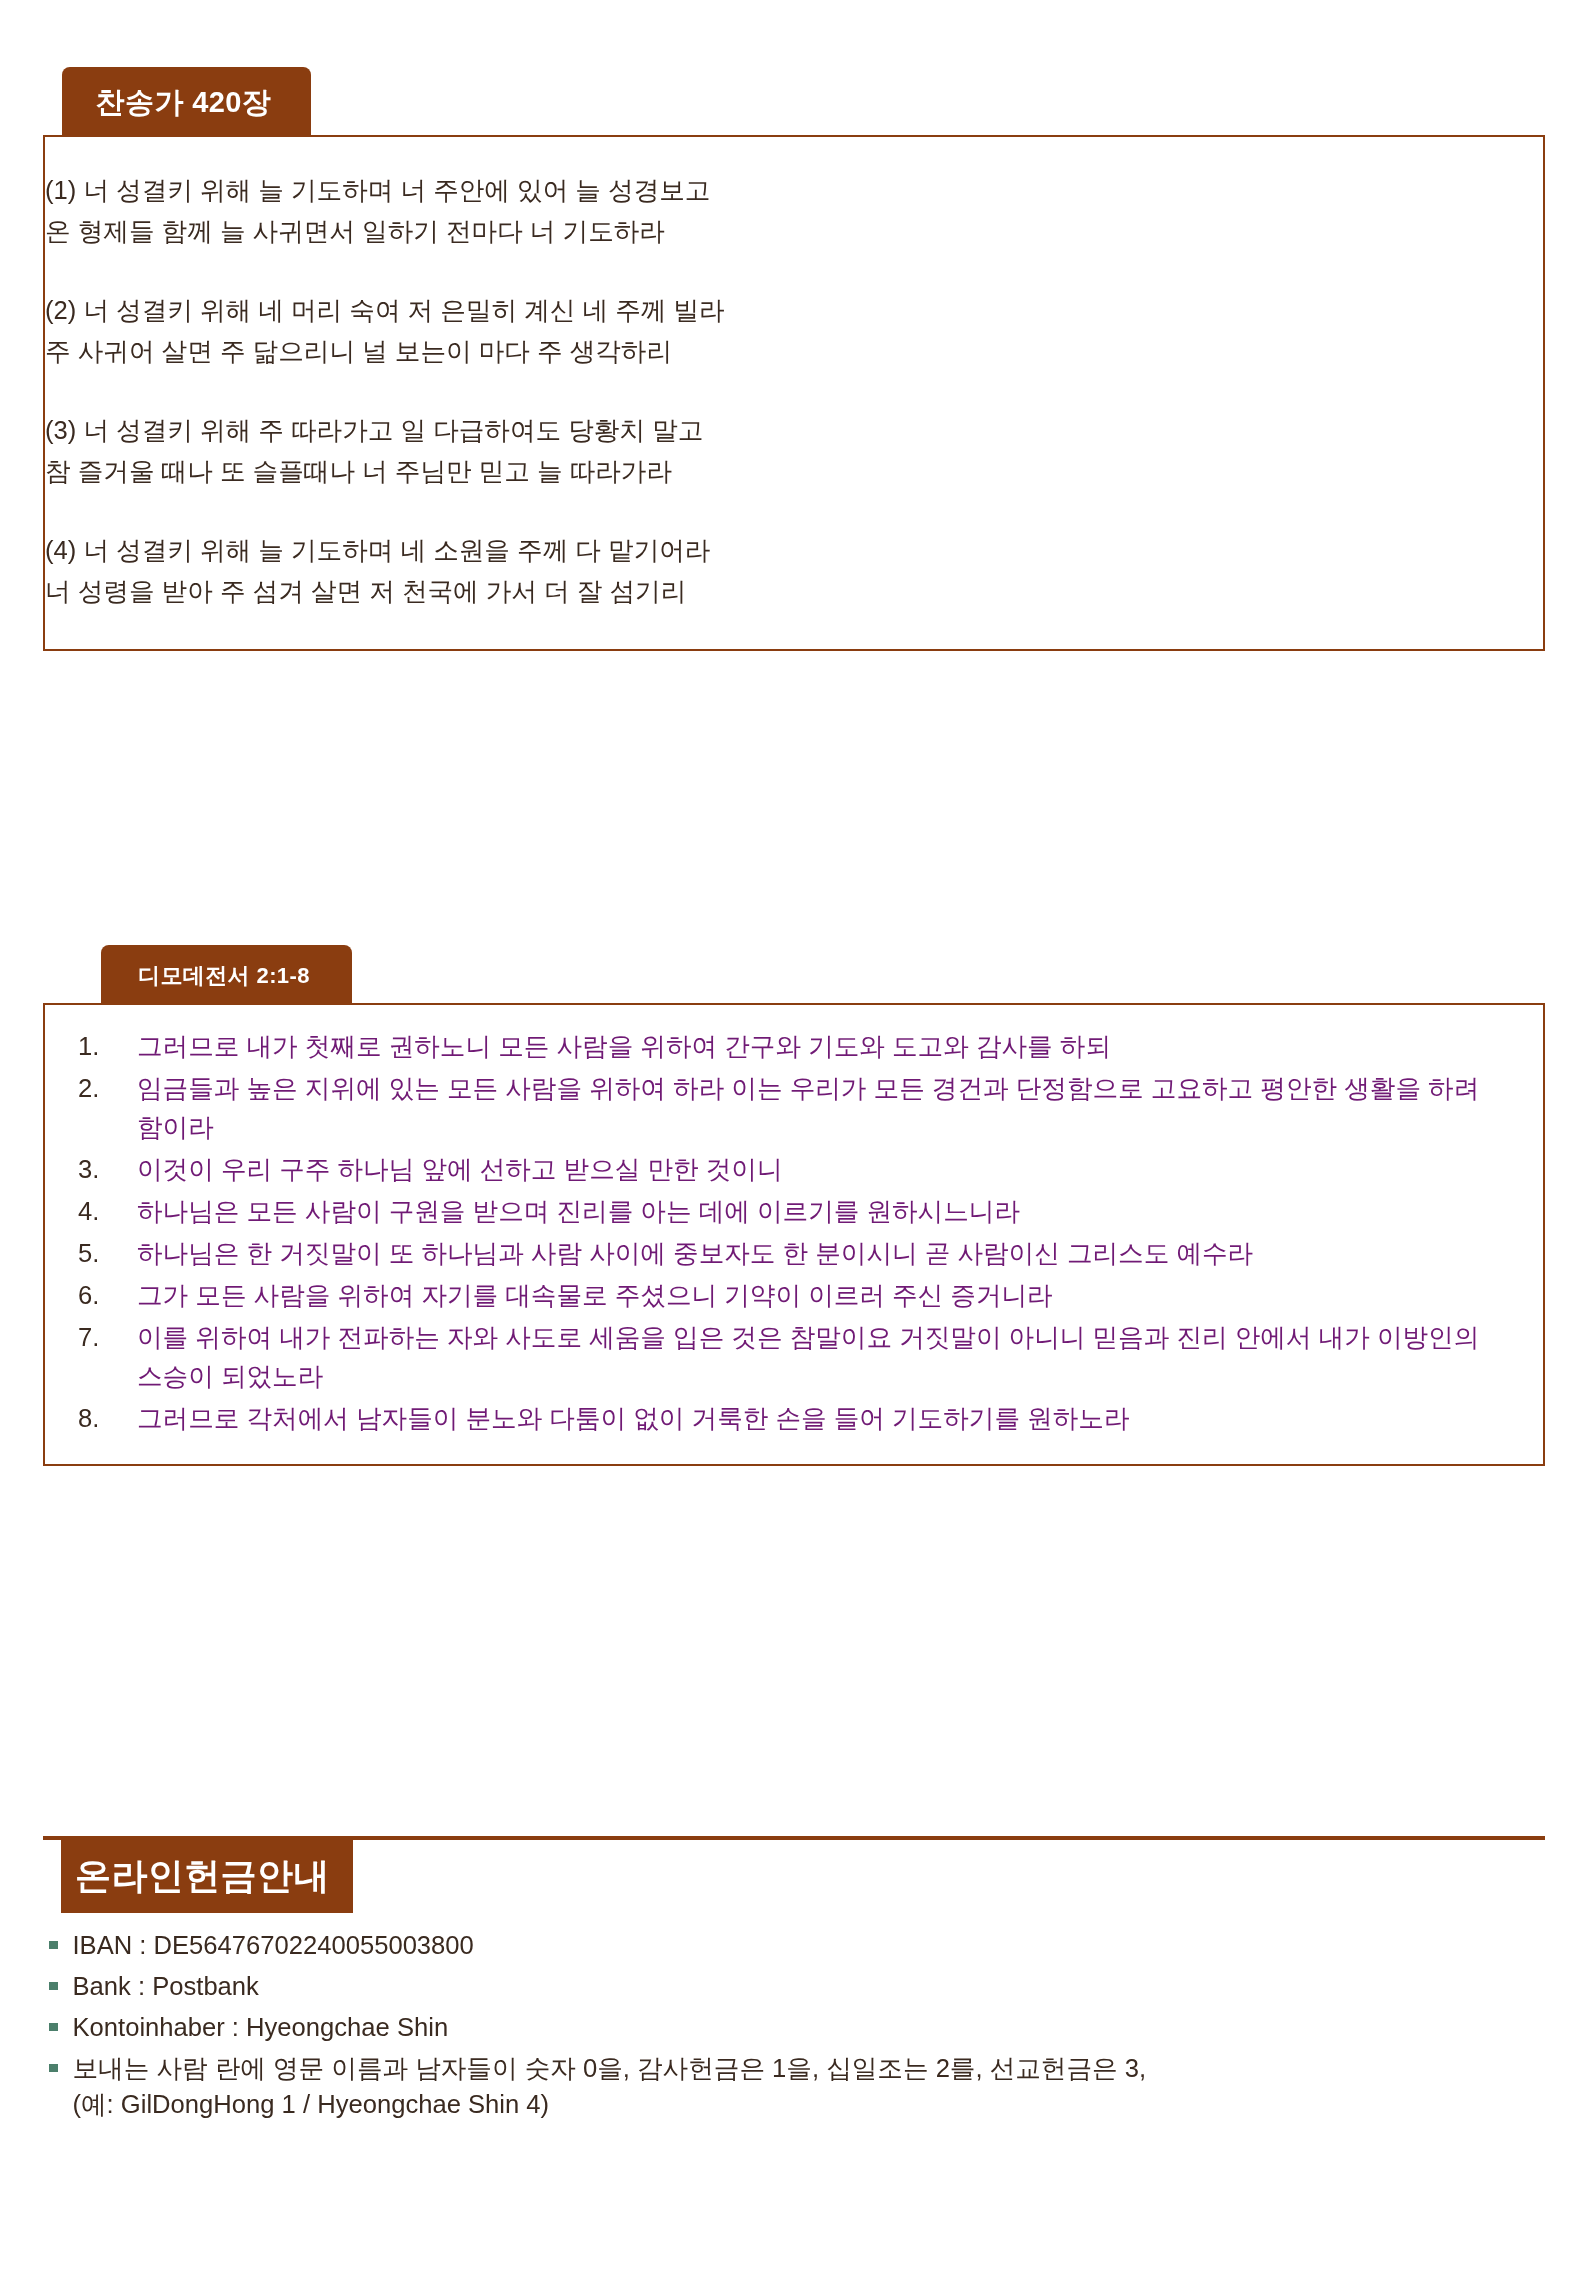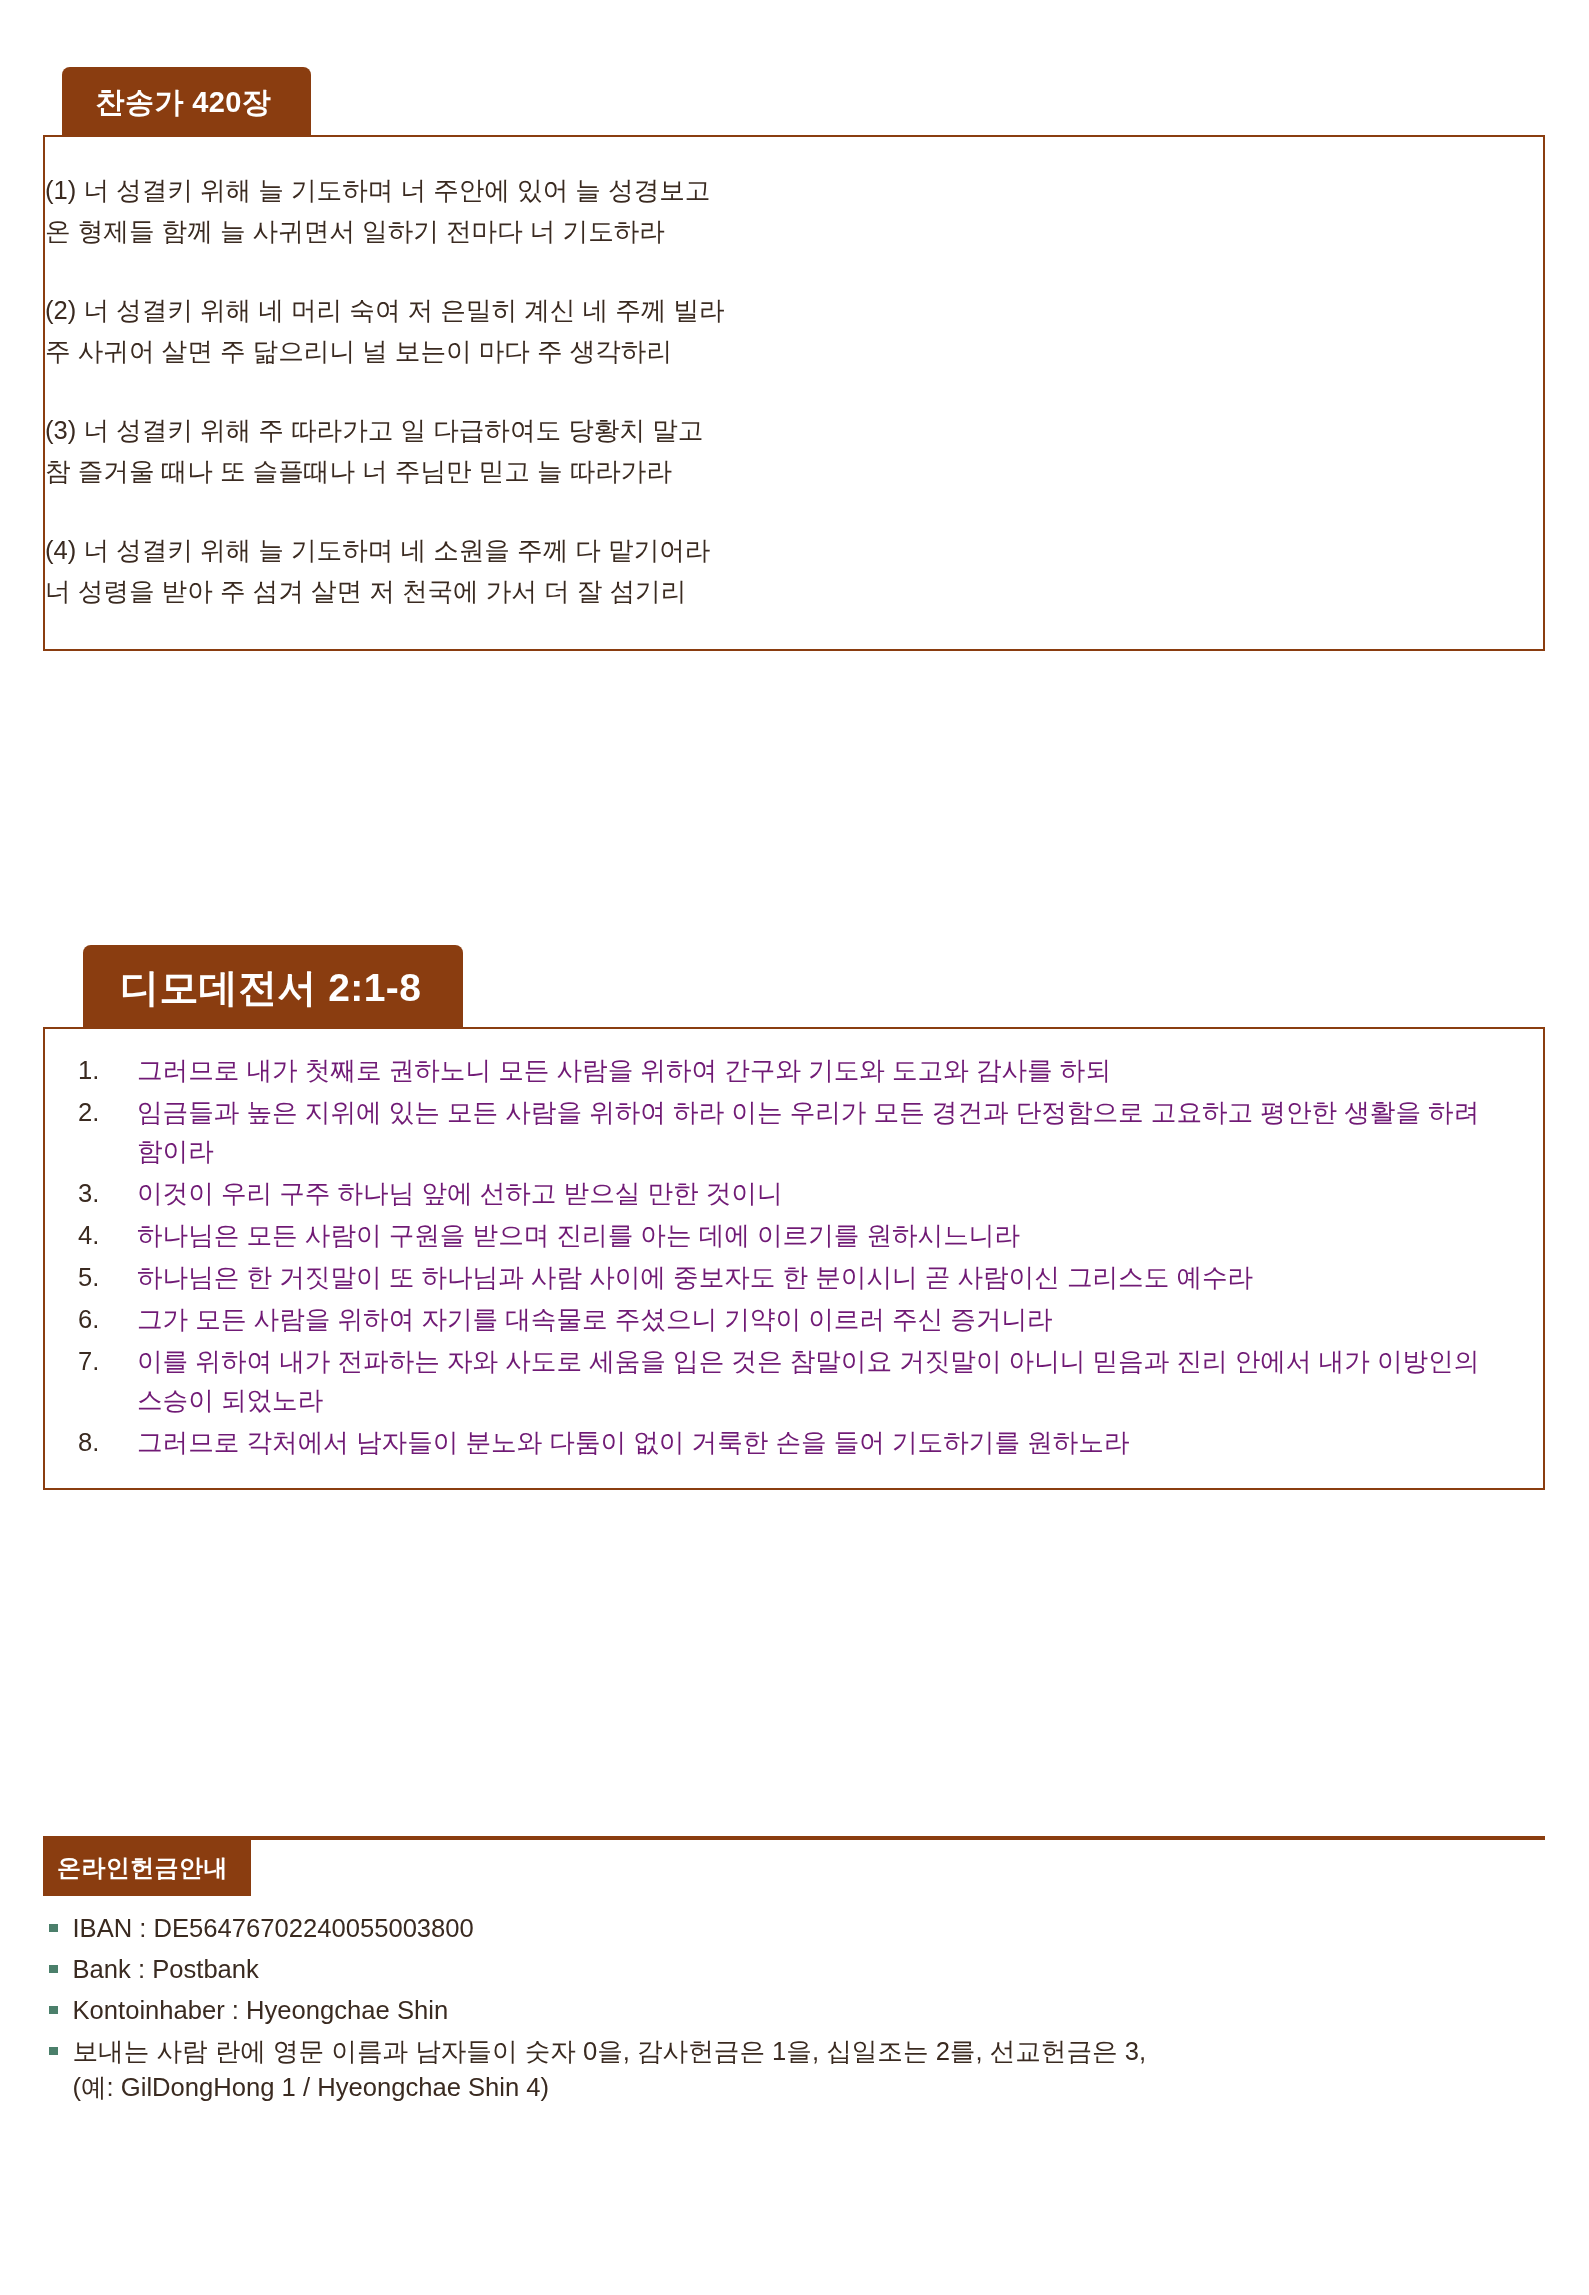--- a/index.html
+++ b/index.html
@@ -64,24 +64,24 @@
   }
 
   
   .scr-wrap {
     position: absolute;
     left: 43px;
     top: 945px;
     width: 1502px;
   }
   .scr-tab {
-    font-size: 39px;
+    font-size: 22px;
     padding: 15.5px 42px 14.7px 37px;
     border-radius: 7.8px 7.8px 0 0;
-    margin-left: 40px;
+    margin-left: 58px;
     position: relative;
     z-index: 3;
   }
   .scr-box {
     border: 2.3px solid #8a3d10;
     margin-top: -2.3px;
     padding: 22px 34px 23px 22px;
     background: #fff;
   }
   ol.verses {
@@ -114,24 +114,25 @@
     left: 43px;
     top: 1836px;
     width: 1502px;
   }
   .off-rule {
     height: 3.9px;
     background: #8a3d10;
     width: 100%;
   }
   .off-tab {
-    font-size: 24px;
+    font-size: 36px;
     padding: 12.4px 23px 11.6px 14px;
     margin-top: 0;
     display: inline-block;
+    margin-left: 18px;
   }
   .off-list {
     margin: 14px 0 0 0;
     padding: 0;
     list-style: none;
   }
   .off-list > li {
     position: relative;
     padding-left: 29.5px;
     font-size: 25.6px;

